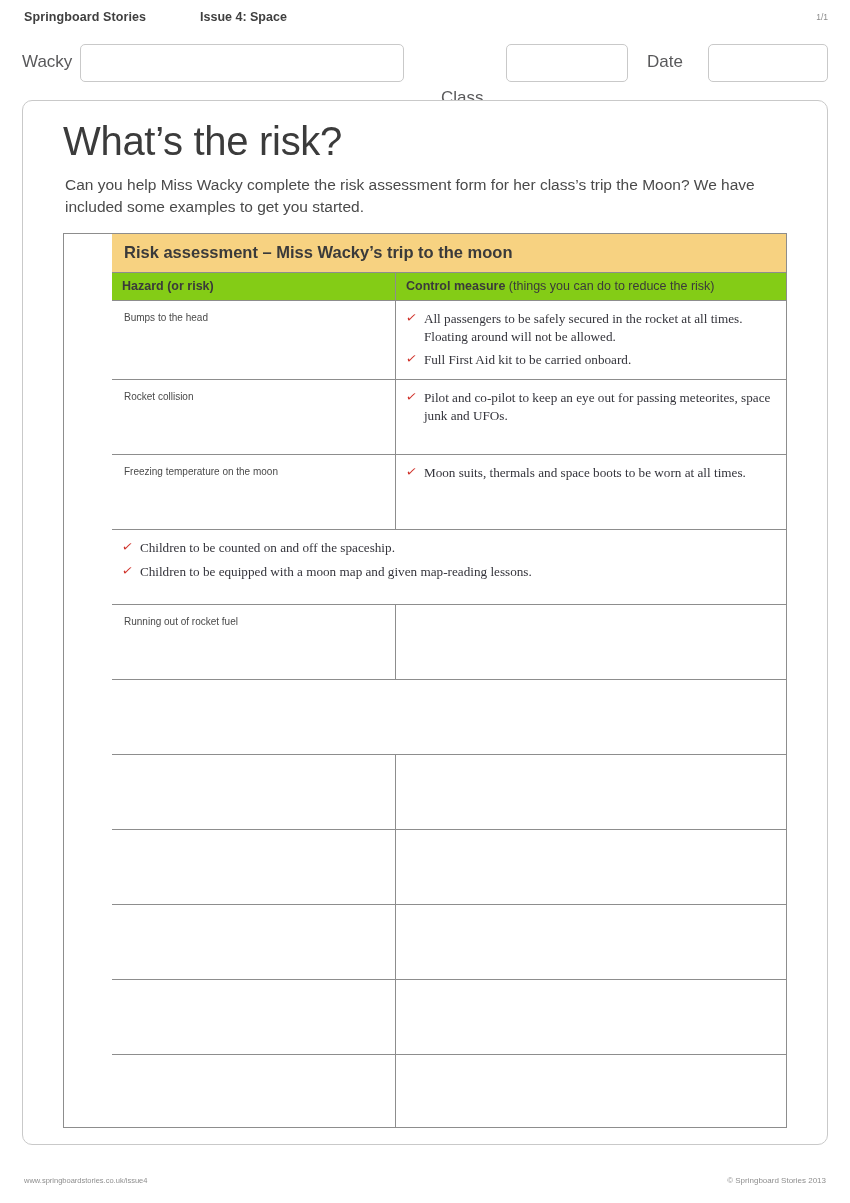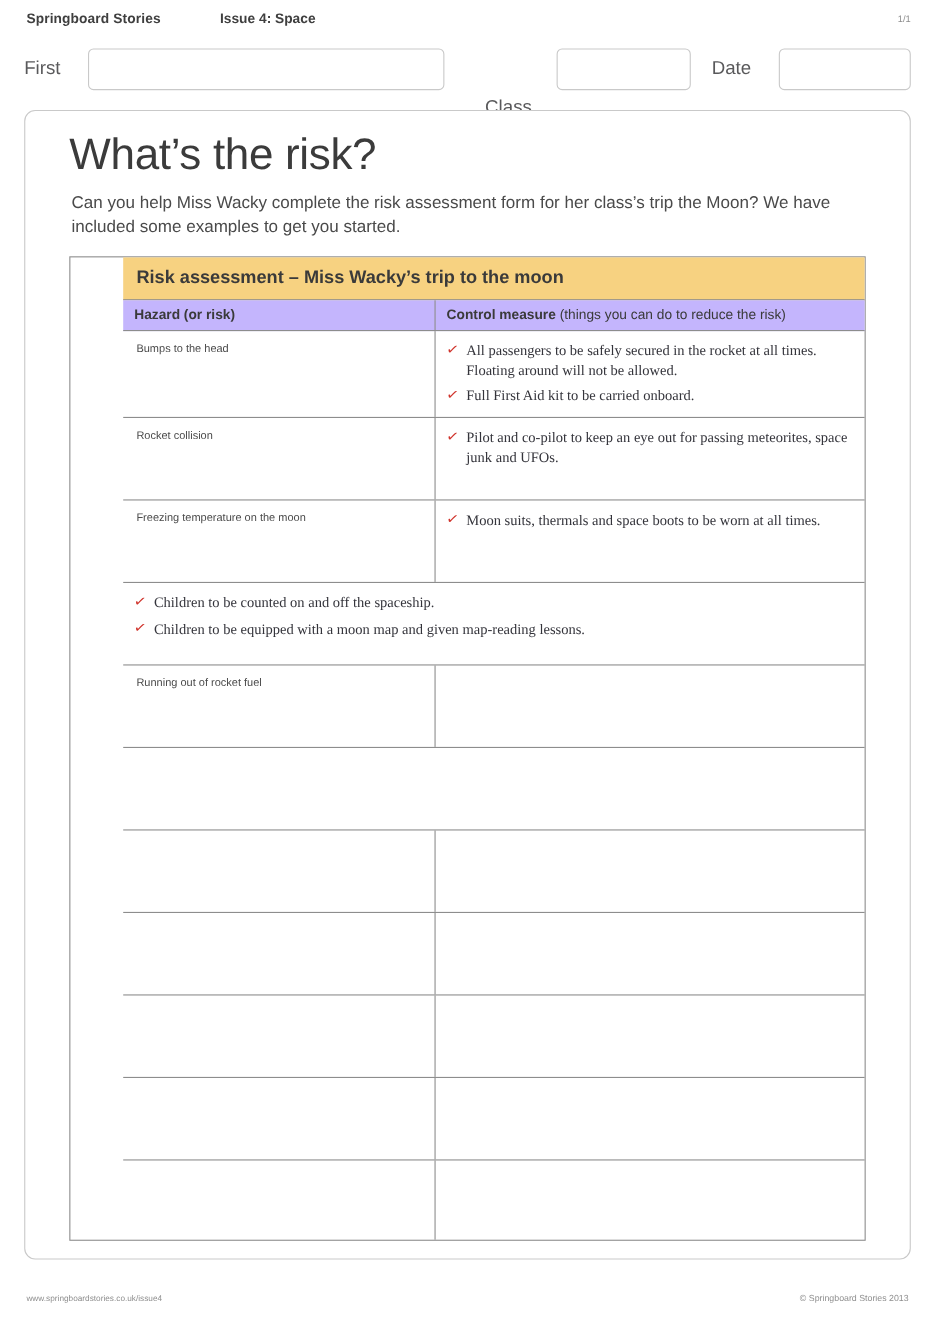--- a/index.html
+++ b/index.html
@@ -116,21 +116,21 @@
     border-bottom: 1px solid #8d8d8d;
   }
   .thead-cell {
     padding: 9px 12px 10px 12px;
     font-size: 16.5px;
     font-weight: bold;
     color: #3a3a3a;
     width: 100%;
   }
   .tsub-row {
-    background: #c4b5fd;
+    background: #84cc16;
     border-bottom: 1px solid #8d8d8d;
   }
   .cell-hazard {
     width: 284px;
     border-right: 1px solid #8d8d8d;
     padding: 6px 10px 7px 10px;
   }
   .cell-control {
     flex: 1;
     padding: 6px 10px 7px 10px;
@@ -193,21 +193,21 @@
 </head>
 <body>
 
 <div class="topbar">
   <div class="brand">Springboard Stories</div>
   <div class="issue">Issue 4: Space</div>
   <div class="pagenum">1/1</div>
 </div>
 
 <div class="namerow">
-  <div class="fieldlabel" id="lbl-name">First</div>
+  <div class="fieldlabel" id="lbl-name">Wacky</div>
   <div class="fieldbox" id="box-name"></div>
 
   <div class="fieldlabel" id="lbl-class">Class</div>
   <div class="fieldbox" id="box-class"></div>
 
   <div class="fieldlabel" id="lbl-date">Date</div>
   <div class="fieldbox" id="box-date"></div>
 </div>
 
 <div class="sheet">

